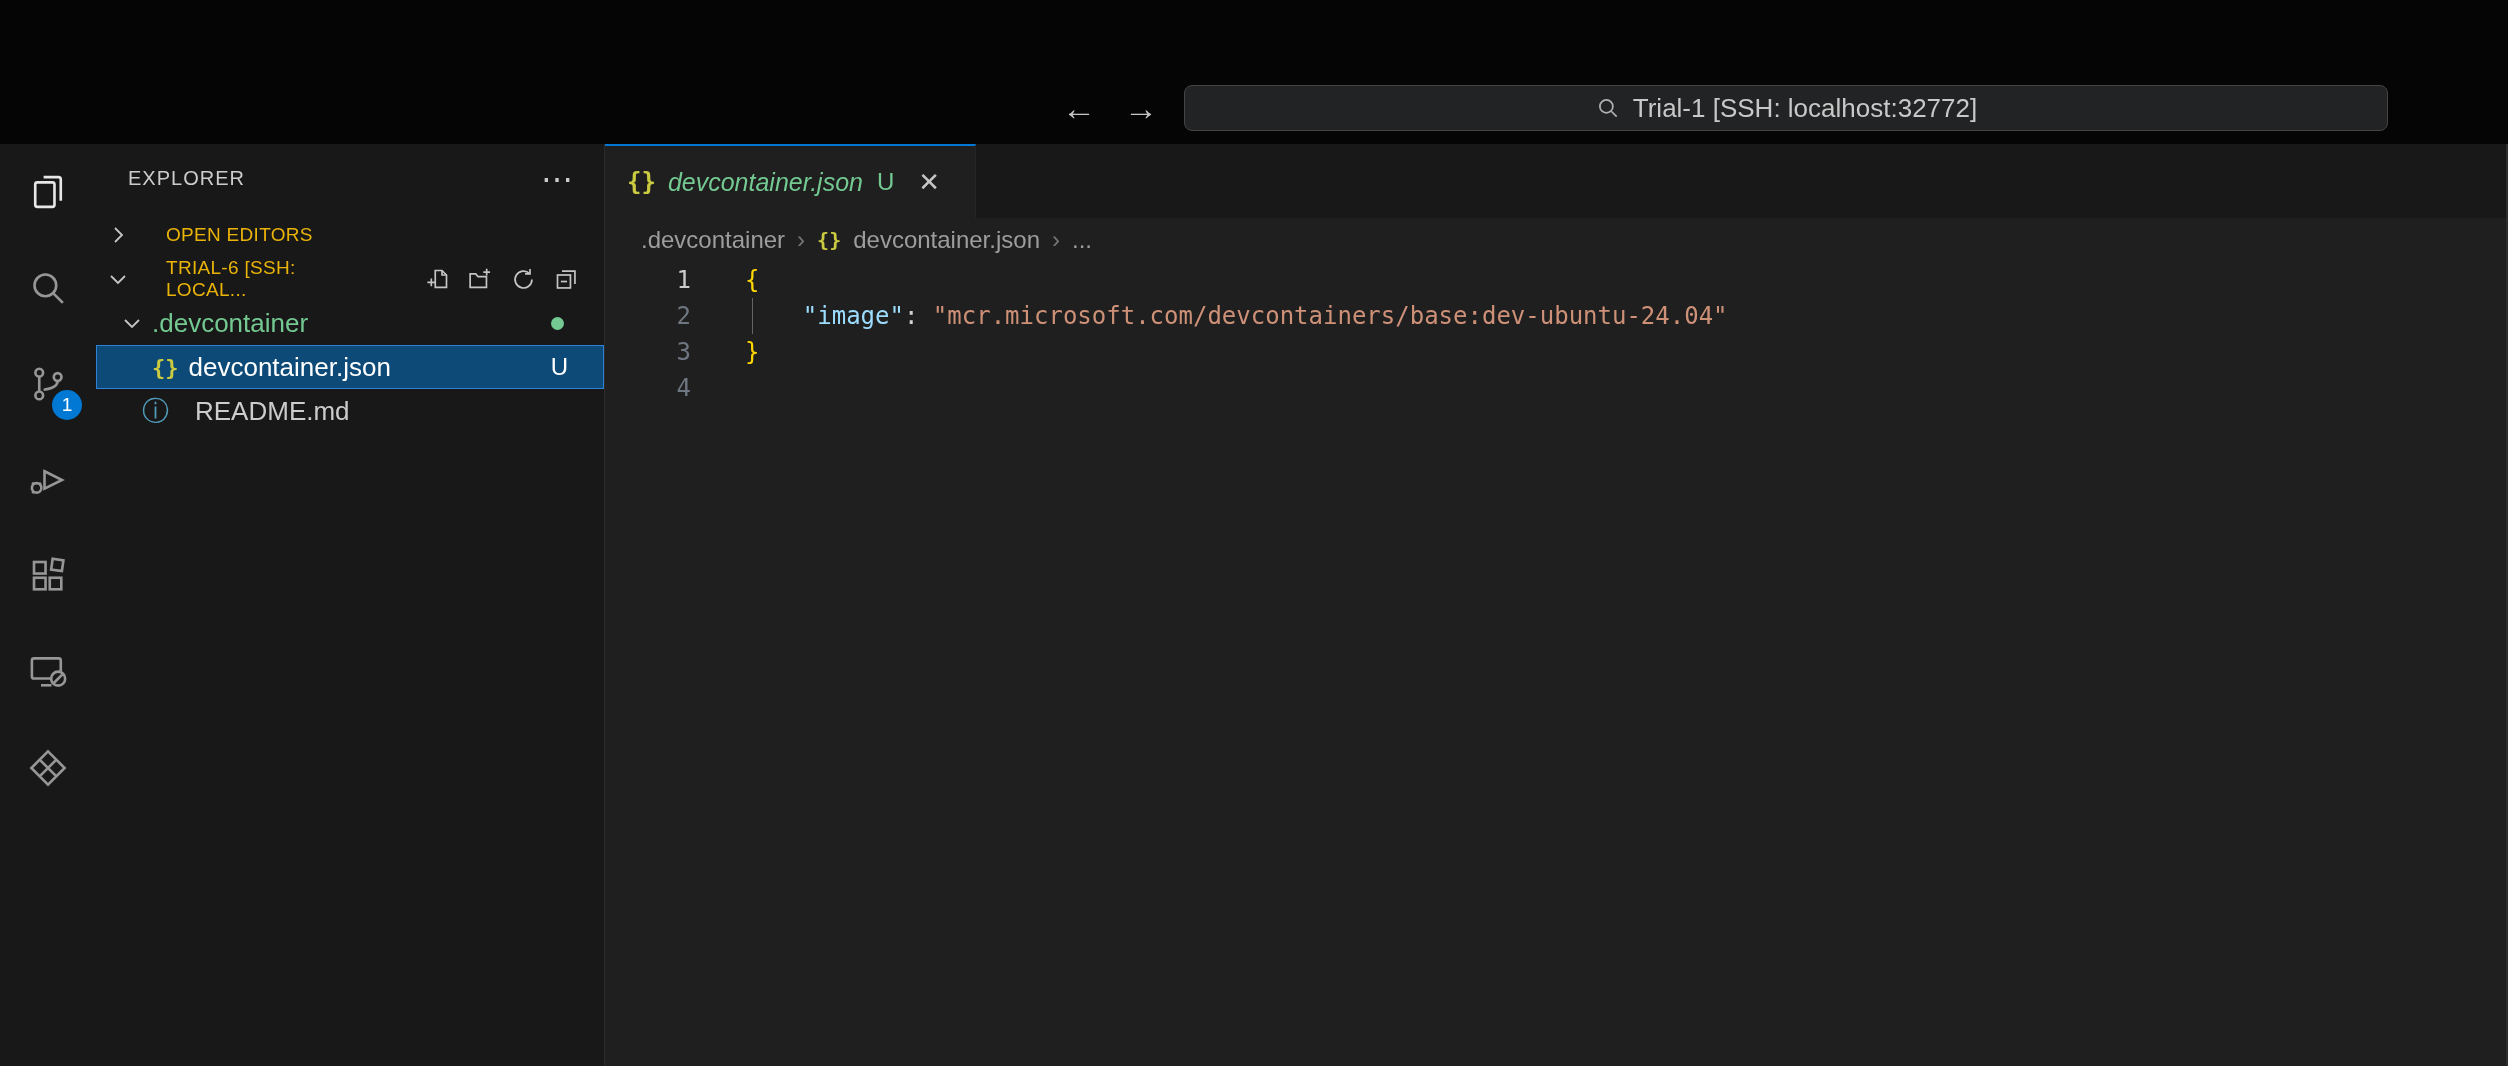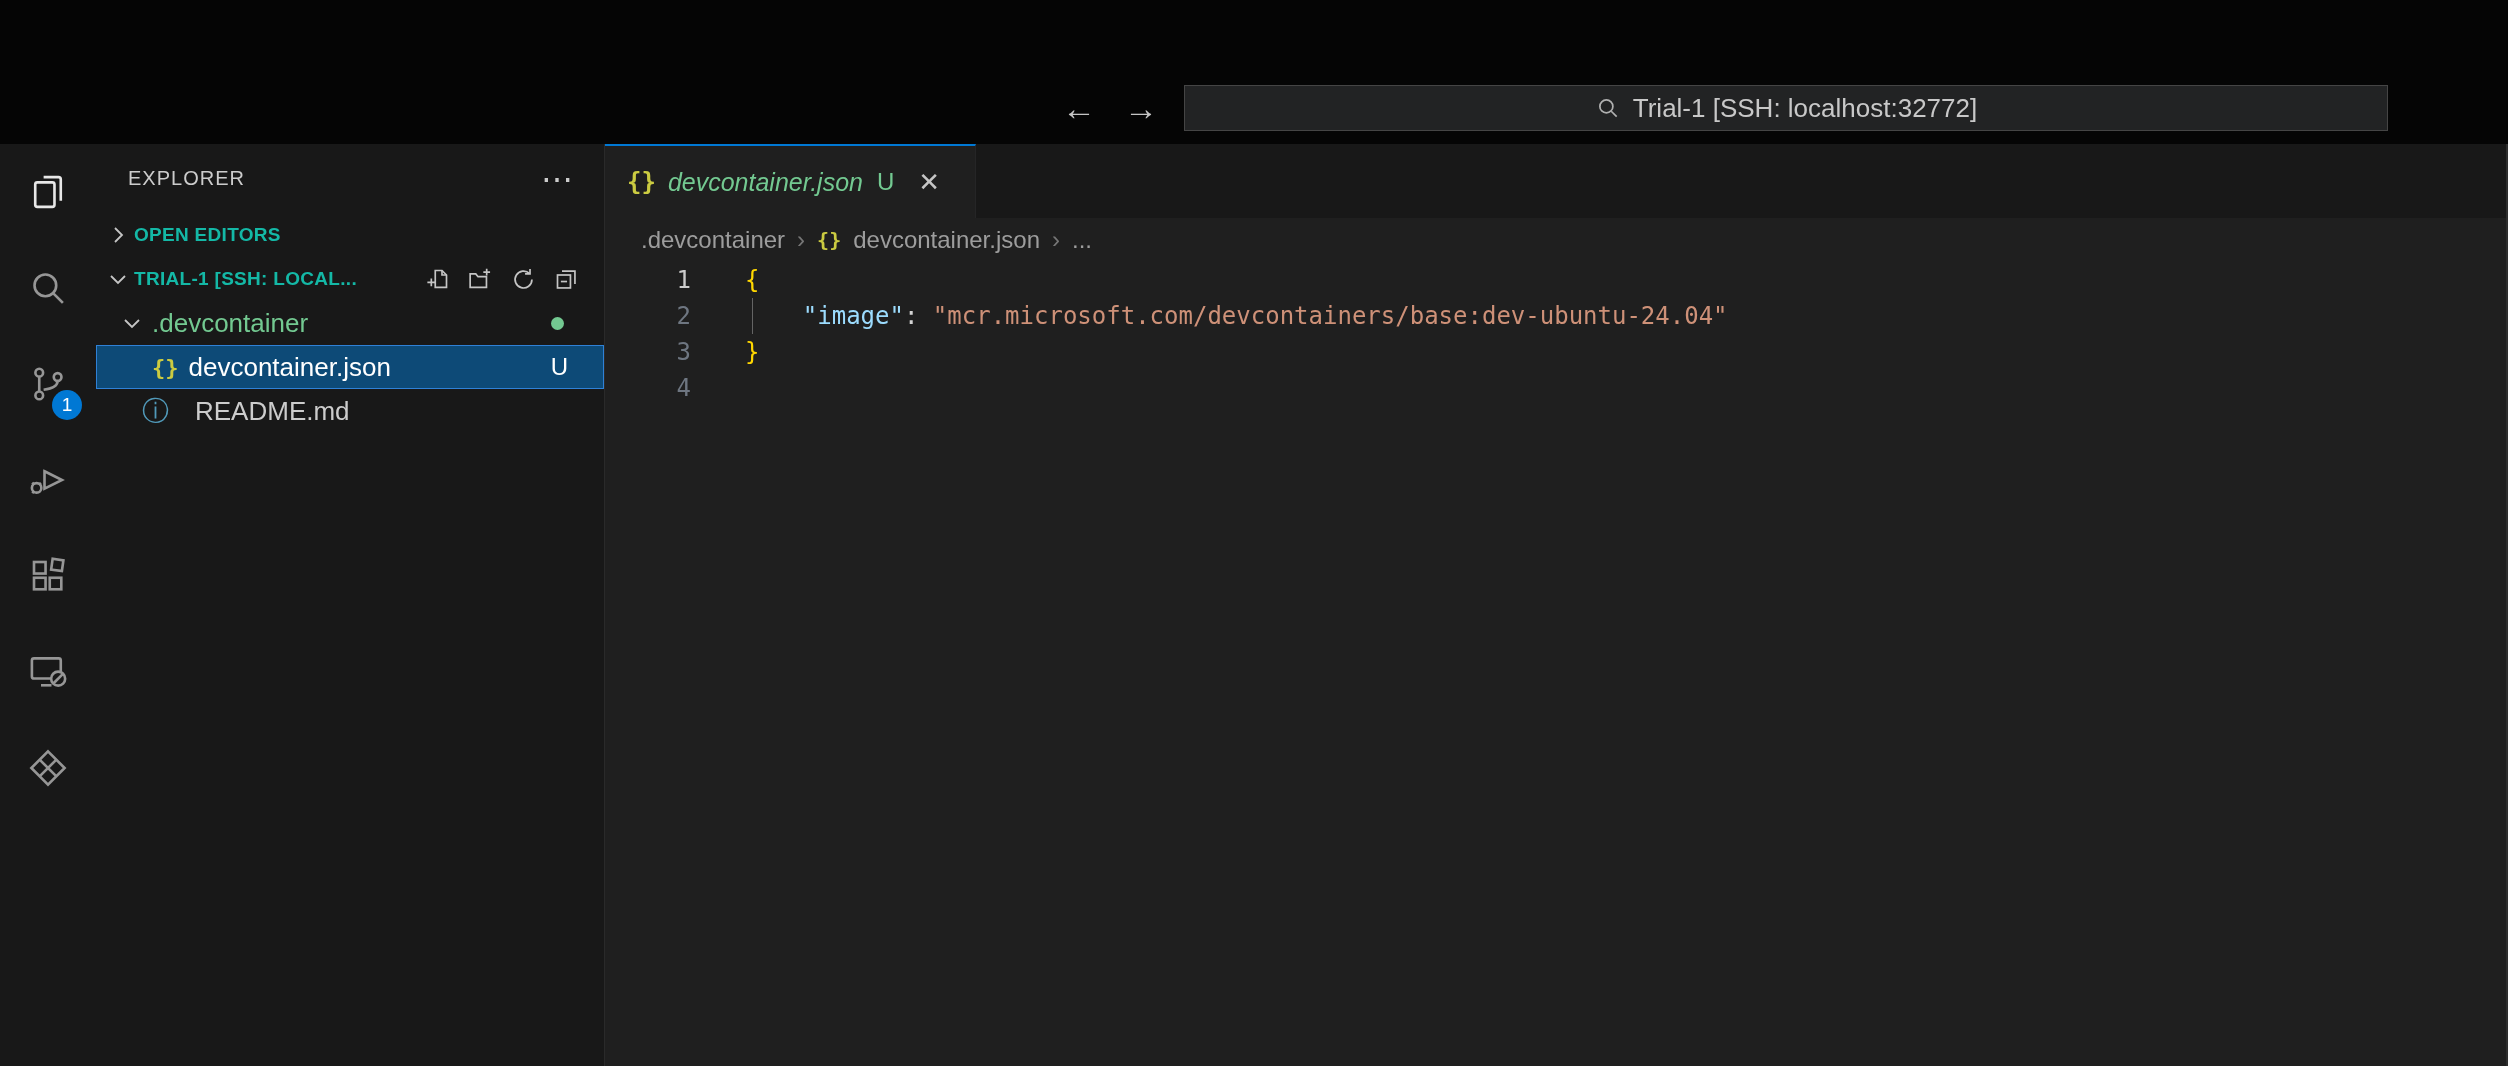--- a/index.html
+++ b/index.html
@@ -5,43 +5,43 @@
   * { margin:0; padding:0; box-sizing:border-box; }
   html,body { width:2508px; height:1066px; overflow:hidden; background:#1f1f1f;
               font-family:"Liberation Sans", sans-serif; color:#cccccc; }
 
   
   .titlebar { position:absolute; left:0; top:0; width:2508px; height:144px; background:#050505; }
   .nav-arrows { position:absolute; left:1062px; top:85px; height:46px; display:flex; align-items:center; gap:28px;
                 font-size:34px; color:#c5c5c5; }
   .nav-arrows span { cursor:default; }
   .command-center { position:absolute; left:1184px; top:85px; width:1204px; height:46px;
-                    background:#222324; border:1px solid #454545; border-radius:0;
+                    background:#222324; border:1px solid #454545; border-radius:8px;
                     display:flex; align-items:center; justify-content:center; gap:12px;
                     font-size:26px; color:#c8c8c8; }
 
   
   .activitybar { position:absolute; left:0; top:144px; width:96px; bottom:0; background:#181818; }
   .ab-item { width:96px; height:96px; display:flex; align-items:center; justify-content:center;
              position:relative; color:#969696; }
   .ab-item.active { color:#e7e7e7; }
   .ab-item svg { width:42px; height:42px; }
   .ab-badge { position:absolute; right:14px; bottom:12px; min-width:30px; height:30px; padding:0 4px;
               border-radius:15px; background:#0078d4; color:#ffffff; font-size:19px;
               display:flex; align-items:center; justify-content:center; }
 
   
   .sidebar { position:absolute; left:96px; top:144px; width:509px; bottom:0; background:#181818;
              border-right:1px solid #2a2a2a; }
   .sb-header { height:69px; display:flex; align-items:center; padding:0 30px 0 32px;
                font-size:20px; letter-spacing:1px; color:#cccccc;gap:9px; }
   .sb-header .spacer { flex:1; }
   .more-dots { font-size:32px; color:#cccccc; line-height:1; }
-  .section-row { height:44px; display:flex; align-items:center; font-weight:bold; font-size:19px;
-                 color:#14b8a6; padding-left:10px; }
+  .section-row { height:44px; display:flex; align-items:center; font-weight:normal; font-size:19px;
+                 color:#eab308; padding-left:10px;gap:32px; }
   .section-row .label { margin-left:4px; letter-spacing:0.3px; }
   .section-row .spacer { flex:1; }
   .ws-actions { display:flex; align-items:center; gap:16px; padding-right:24px; color:#c5c5c5; }
   .ws-actions svg { width:27px; height:27px; }
   .chev { width:24px; height:24px; color:#c5c5c5; flex:0 0 auto; }
 
   .tree-row { height:44px; display:flex; align-items:center; font-size:26px; color:#cccccc; position:relative; }
   .row-folder { padding-left:24px; }
   .row-folder .name { margin-left:8px; color:#73c991; }
   .git-dot { position:absolute; right:40px; top:16px; width:13px; height:13px; border-radius:50%;
@@ -166,21 +166,21 @@
     <svg class="chev" viewBox="0 0 24 24" fill="none" stroke="currentColor" stroke-width="1.8">
       <path d="M9 5l7 7-7 7"></path>
     </svg>
     <span class="label">OPEN EDITORS</span>
   </div>
 
   <div class="section-row">
     <svg class="chev" viewBox="0 0 24 24" fill="none" stroke="currentColor" stroke-width="1.8">
       <path d="M5 9l7 7 7-7"></path>
     </svg>
-    <span class="label">TRIAL-1 [SSH: LOCAL...</span>
+    <span class="label">TRIAL-6 [SSH: LOCAL...</span>
     <span class="spacer"></span>
     <span class="ws-actions">
       <svg viewBox="0 0 24 24" fill="none" stroke="currentColor" stroke-width="1.5">
         <path d="M10 4h6l4 4v11H10z"></path>
           <path d="M16 4v4h4"></path>
           <path d="M3 14.5h7M6.5 11v7"></path>
       </svg>
       <svg viewBox="0 0 24 24" fill="none" stroke="currentColor" stroke-width="1.5">
         <path d="M2.8 7h5l2 2.5h7.5V19H2.8z"></path>
           <path d="M17.5 2.5v6M14.5 5.5h6"></path>

